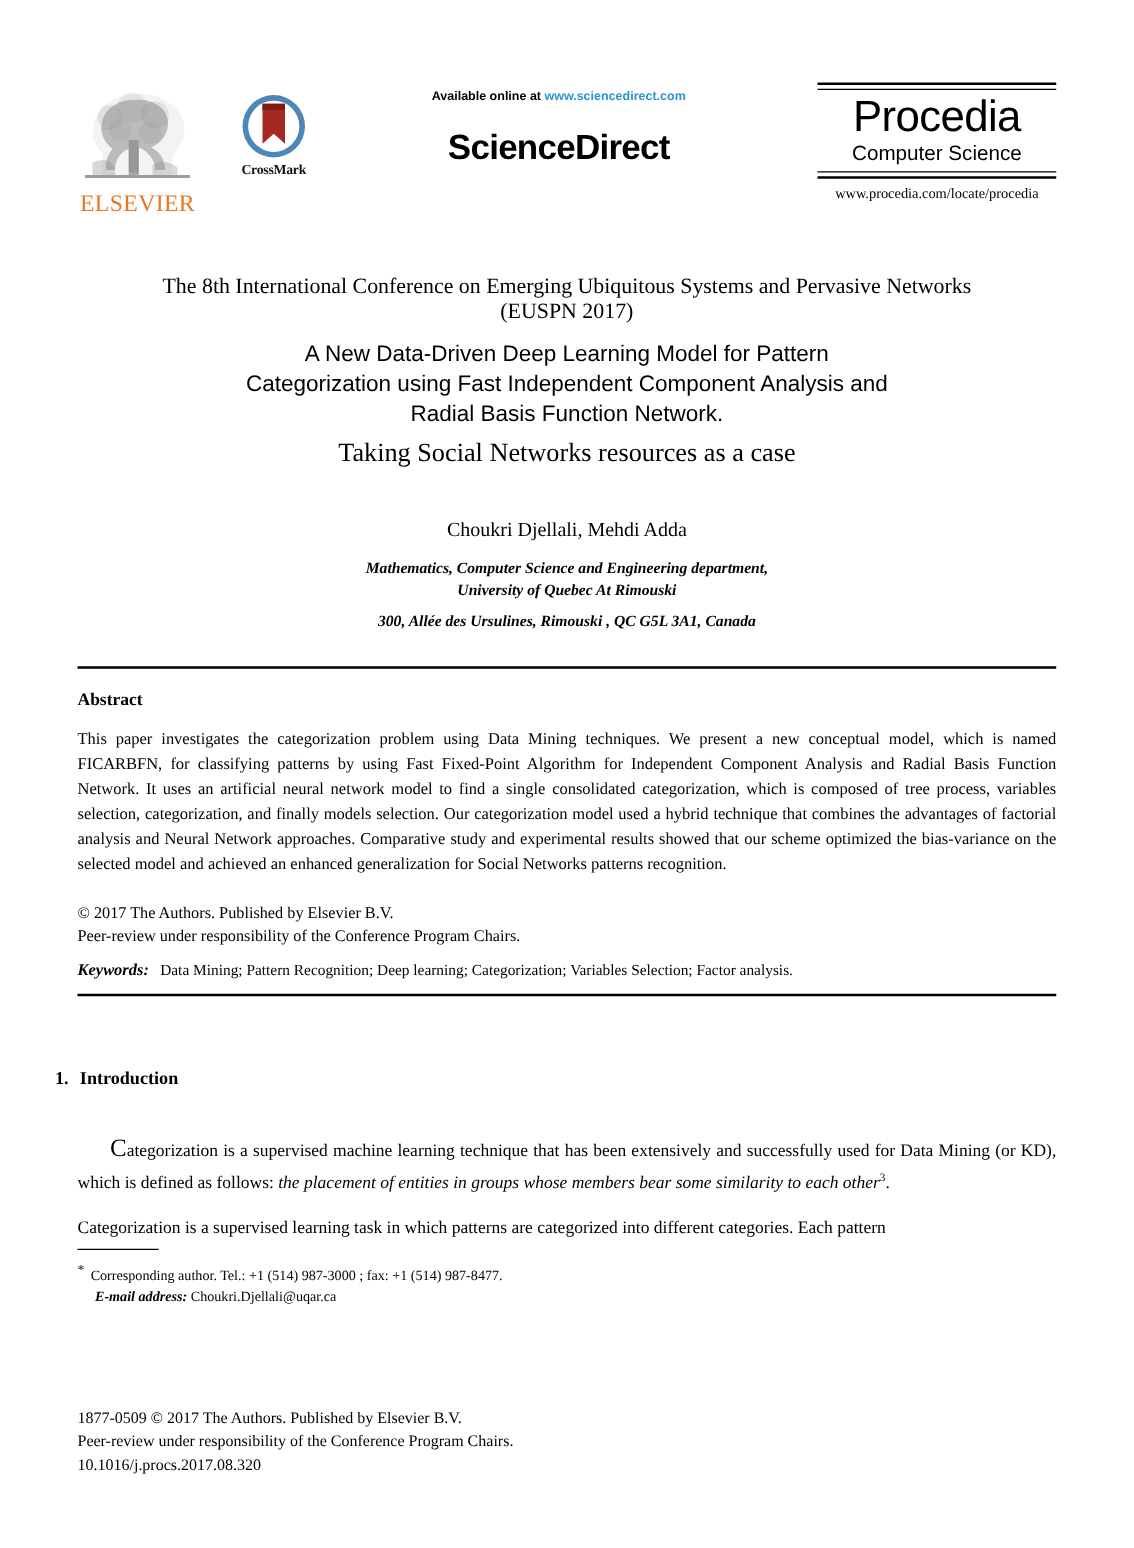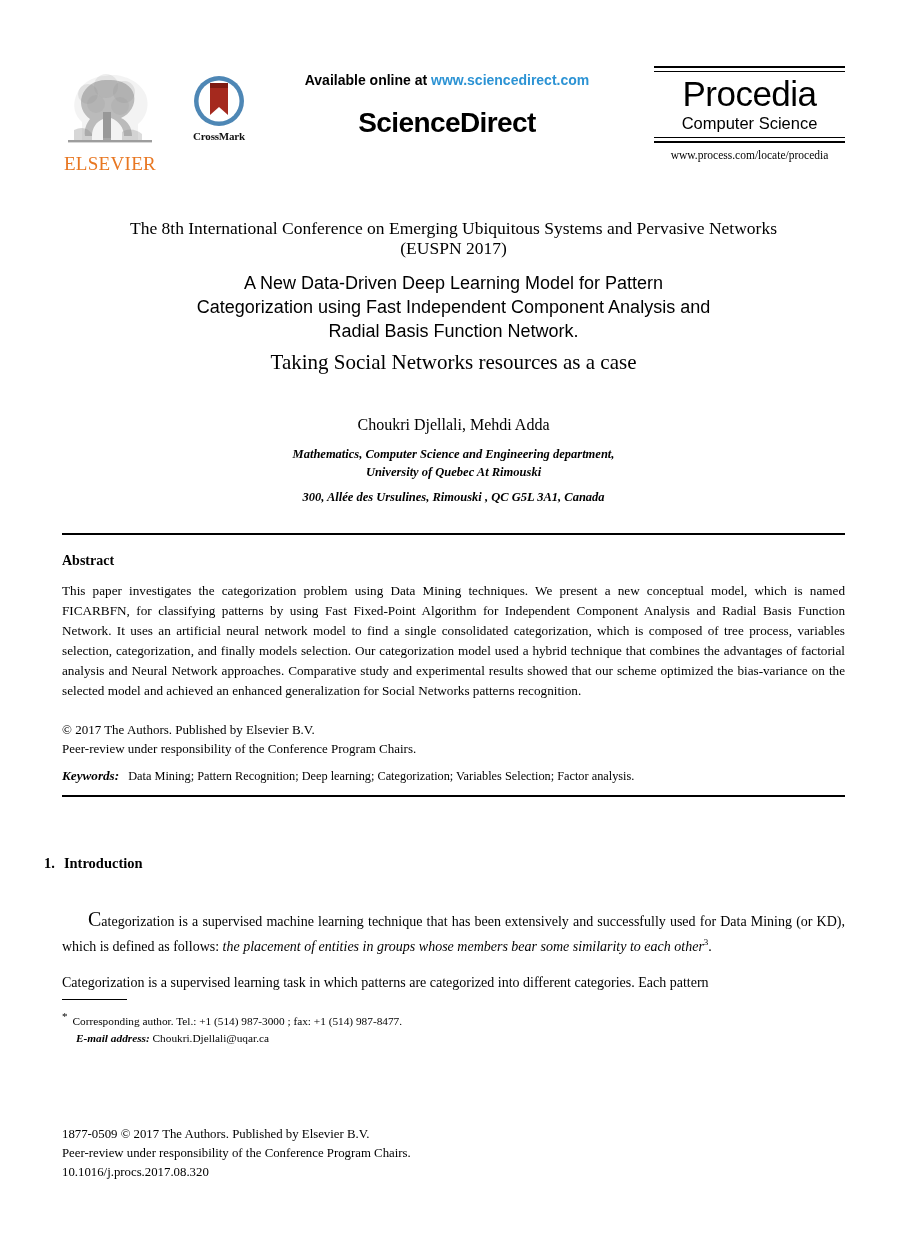--- a/index.html
+++ b/index.html
@@ -70,21 +70,21 @@
   }
 
   .sd-block {
     position: absolute;
     left: 190px; top: 10px;
     width: 390px;
     text-align: center;
   }
   .avail-line {
     font-family: "Liberation Sans", sans-serif;
-    font-size: 14px;
+    font-size: 10px;
     font-weight: bold;
     color: #000;
     letter-spacing: 0px;
   }
   .avail-line .url {
     color: #2C93D4;
     font-weight: bold;
   }
   .sd-wordmark {
     font-family: "Liberation Sans", sans-serif;
@@ -360,21 +360,21 @@
       <div class="sd-wordmark">ScienceDirect</div>
     </div>
 
     <div class="procedia-box">
       <div class="pb-rule-top"></div>
       <div class="pb-inner">
         <div class="pb-title">Procedia</div>
         <div class="pb-sub">Computer Science</div>
       </div>
       <div class="pb-rule-bot"></div>
-      <div class="pb-url">www.process.com/locate/procedia</div>
+      <div class="pb-url">www.procedia.com/locate/procedia</div>
     </div>
   </div>
 
   <div class="conf-line">
     <div>The 8th International Conference on Emerging Ubiquitous Systems and Pervasive Networks</div>
     <div>(EUSPN 2017)</div>
   </div>
 
   <div class="title-block">
     <div class="title-main">A New Data-Driven Deep Learning Model for Pattern</div>

